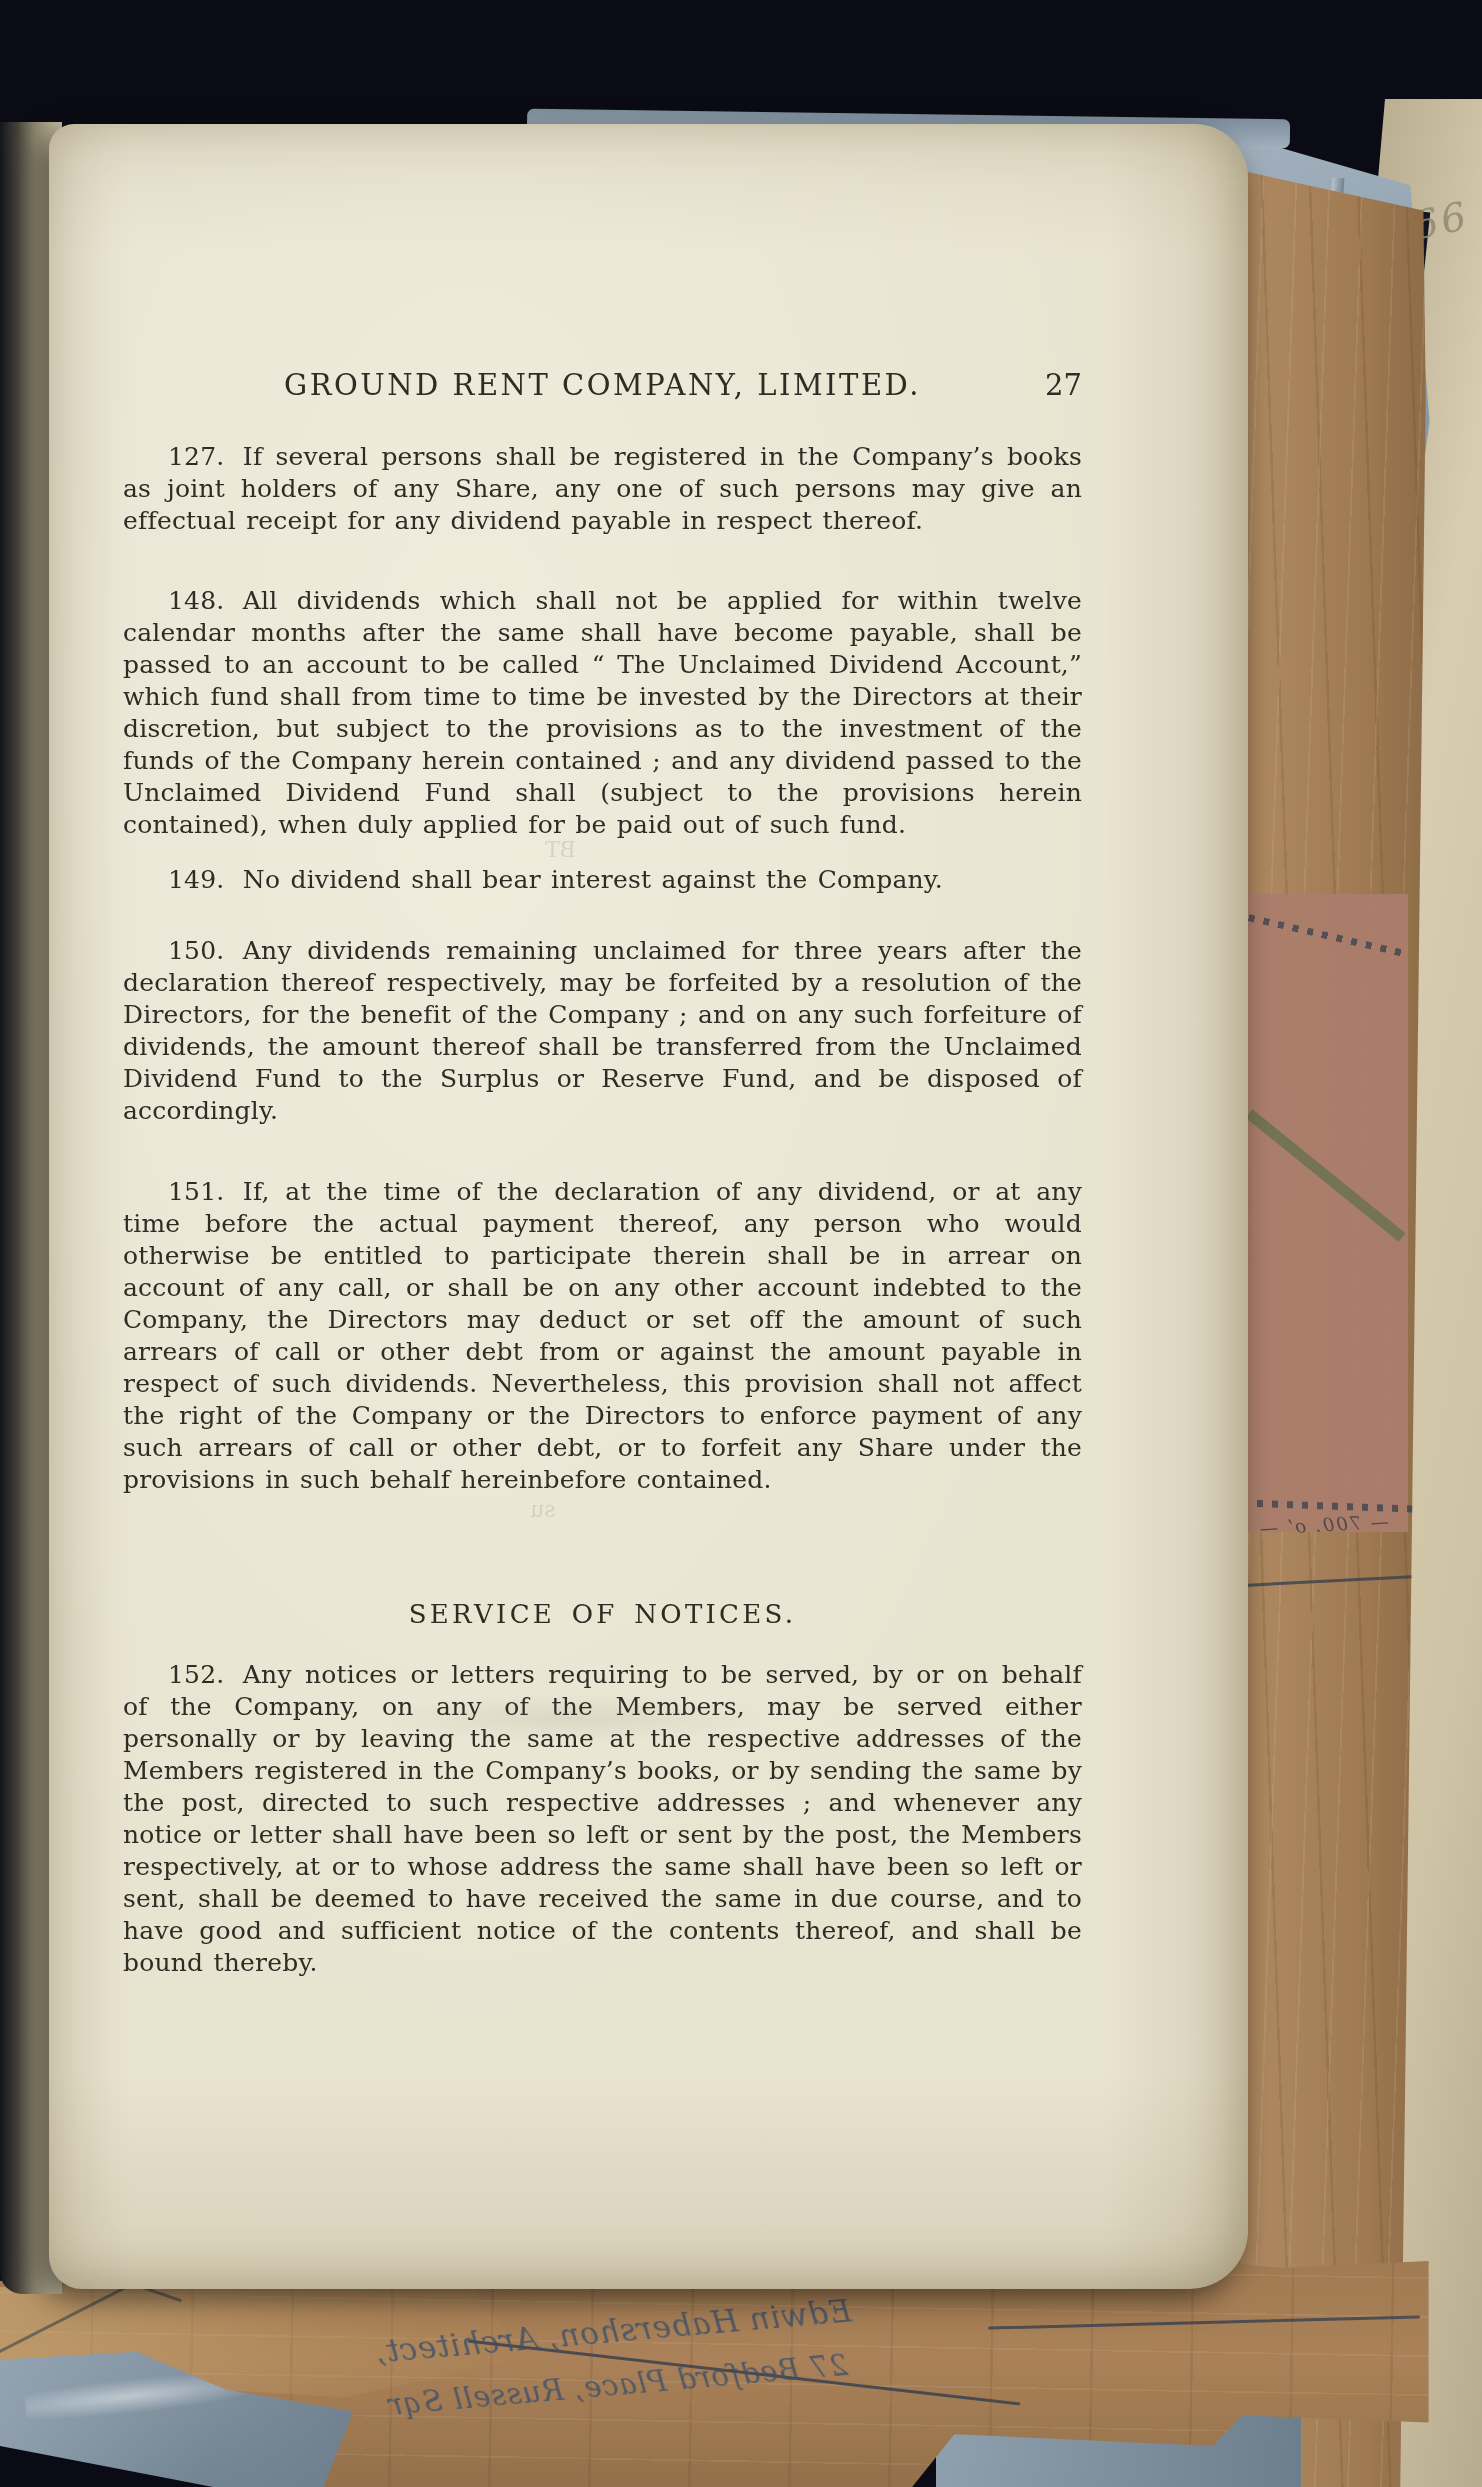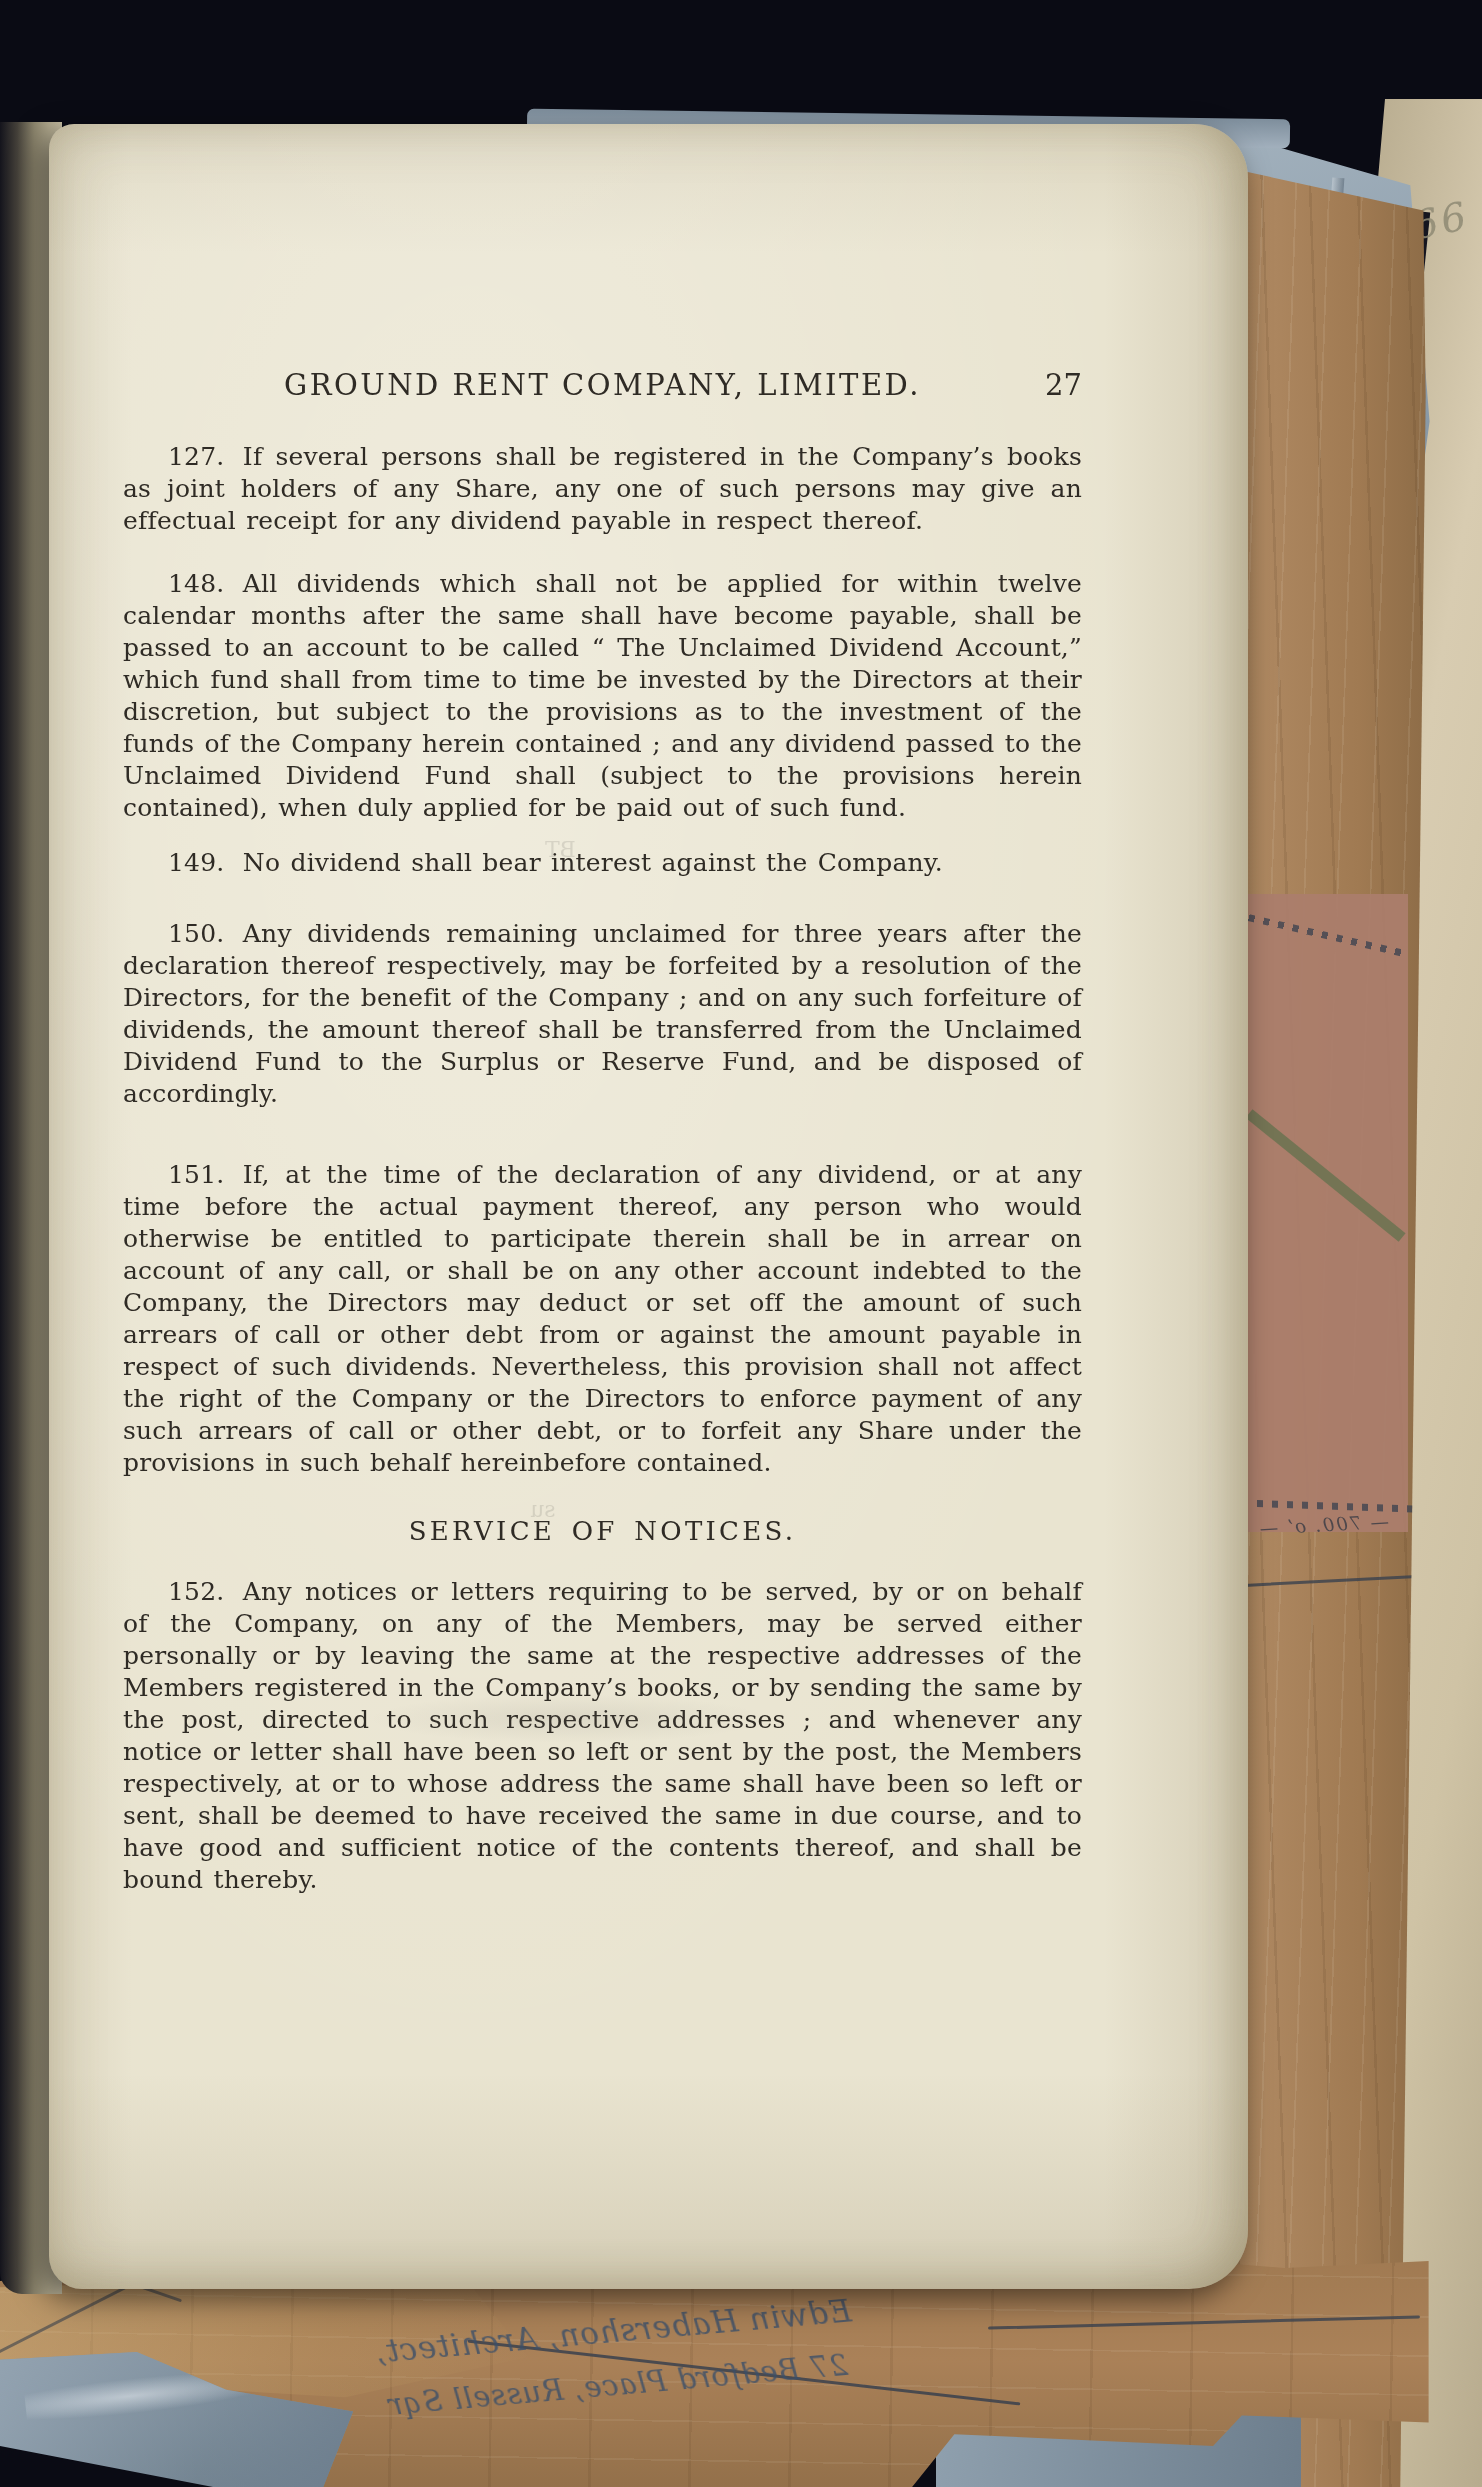--- a/index.html
+++ b/index.html
@@ -125,23 +125,23 @@
                -8.4px 10px 28.5px rgba(0,0,0,.5);
   }
   .textcol{position:absolute;left:74px;top:0;width:959px;color:#2f2b25;}
   .page-header{display:flex;align-items:baseline;margin-top:244px;position:relative;
     font-size:29px;letter-spacing:2.5px;}
   .page-header .title{flex:1;text-align:center;padding-left:50px;}
   .page-header .pageno{width:50px;text-align:right;letter-spacing:0;}
   .para{font-size:25px;line-height:32px;text-align:justify;margin:0;
     text-indent:45px;word-spacing:2.1px;letter-spacing:0.2px;}
   .clause-num{margin-right:18.4px;}
-  .mt147{margin-top:39px;} .mt148{margin-top:31px;} .mt149{margin-top:22.6px;}
+  .mt147{margin-top:39px;} .mt148{margin-top:48px;} .mt149{margin-top:22.6px;}
   .mt150{margin-top:39px;} .mt151{margin-top:49px;}
-  .section-heading{margin-top:37px;text-align:center;font-size:26px;letter-spacing:3.3px;word-spacing:5px;}
+  .section-heading{margin-top:103px;text-align:center;font-size:26px;letter-spacing:3.3px;word-spacing:5px;}
   .mt152{margin-top:30px;} .mt153{margin-top:65px;}
 
   .ghost{position:absolute;font-size:22px;color:#4a4a44;opacity:.14;transform:scaleX(-1);}
   .ghost.g1{left:496px;top:713px;}
   .ghost.g2{left:481px;top:1373px;}
   .smudge{position:absolute;left:318px;top:1570px;width:402px;height:49px;
     background:radial-gradient(ellipse at 50% 50%,rgba(110,110,100,.12),transparent 70%);}
 
   
   .corner-numeral{position:absolute;left:1413px;top:198px;z-index:2;font-style:italic;

